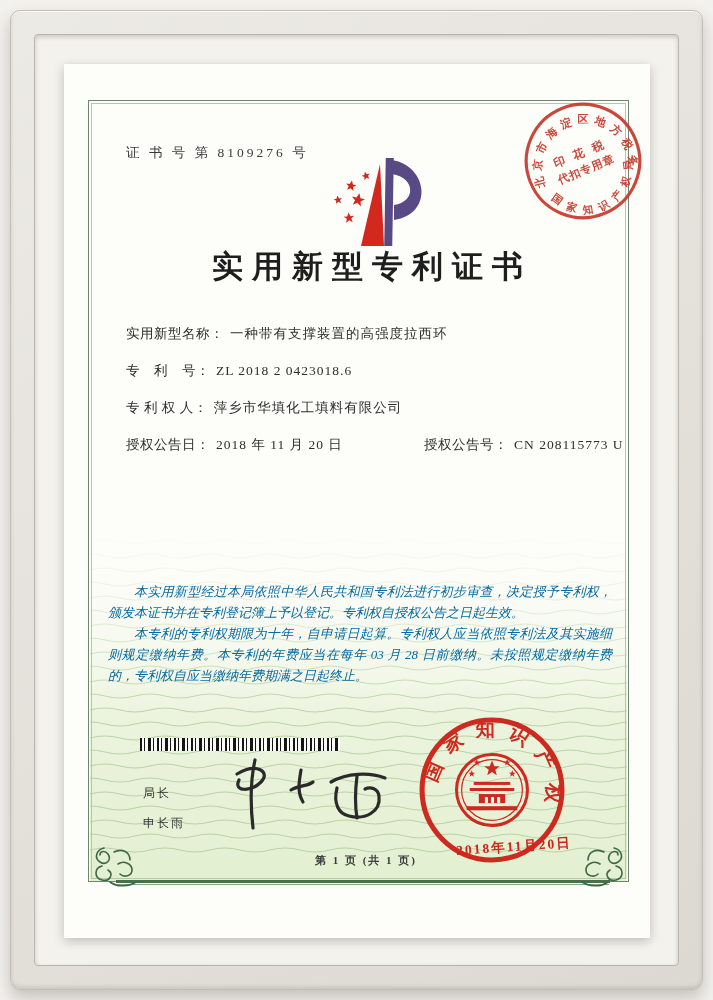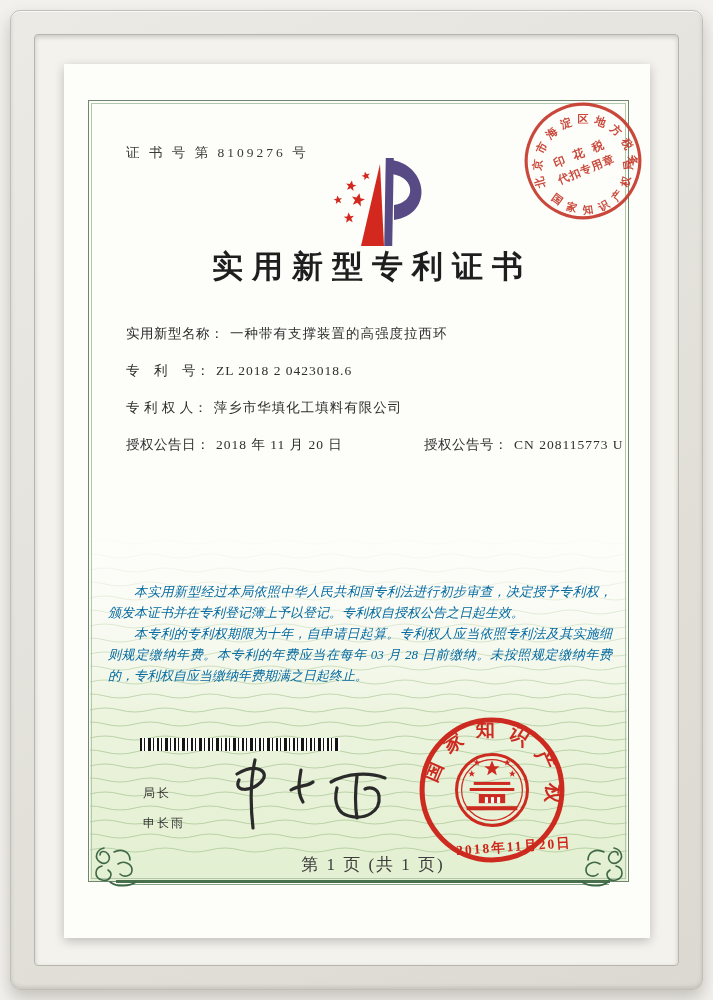--- a/index.html
+++ b/index.html
@@ -24,21 +24,21 @@
   .field-row{position:relative;height:20px;margin-bottom:17px;white-space:nowrap;letter-spacing:.5px;}
   .field-row .val{margin-left:6px;letter-spacing:1px;}
   .grant-no{position:absolute;left:262px;top:0;margin-left:36px;}
   .paras{position:absolute;left:44px;top:517px;width:504px;font-size:13px;line-height:21px;color:#0369a1;text-align:justify;font-style:italic;}
   .paras p{margin:0;text-indent:2em;}
   .barcode{position:absolute;left:76px;top:674px;width:200px;height:13px;background:repeating-linear-gradient(90deg,#151515 0 2px,#fdfdf9 2px 4px,#151515 4px 5px,#fdfdf9 5px 8px,#151515 8px 11px,#fdfdf9 11px 13px,#151515 13px 14px,#fdfdf9 14px 17px);}
   .signer{position:absolute;left:79px;top:714px;font-size:12px;color:#333;letter-spacing:2px;line-height:30px;}
   .signature{position:absolute;left:155px;top:688px;}
   .seal-big{position:absolute;left:352px;top:650px;opacity:.95;}
   .seal-date{position:absolute;left:360px;top:774px;width:180px;text-align:center;color:#cf241a;font-size:13.5px;letter-spacing:2px;transform:rotate(-4deg);font-weight:600;}
-  .footer{position:absolute;left:16px;top:789px;width:100%;text-align:center;font-size:17px;color:#3c3c3c;letter-spacing:2px;}
+  .footer{position:absolute;left:9px;top:789px;width:100%;text-align:center;font-size:11px;color:#3c3c3c;letter-spacing:2px;font-weight:bold;}
   .rule-bottom{position:absolute;left:52px;right:40px;top:816px;height:3px;background:#48704c;box-shadow:0 3px 0 -1px #86a584;}
   .corner{position:absolute;top:778px;}
   .corner.left{left:28px;}
   .corner.right{right:24px;transform:scaleX(-1);}
 </style>
 </head>
 <body>
 
 <div class="photo">
   <div class="frame"></div>

